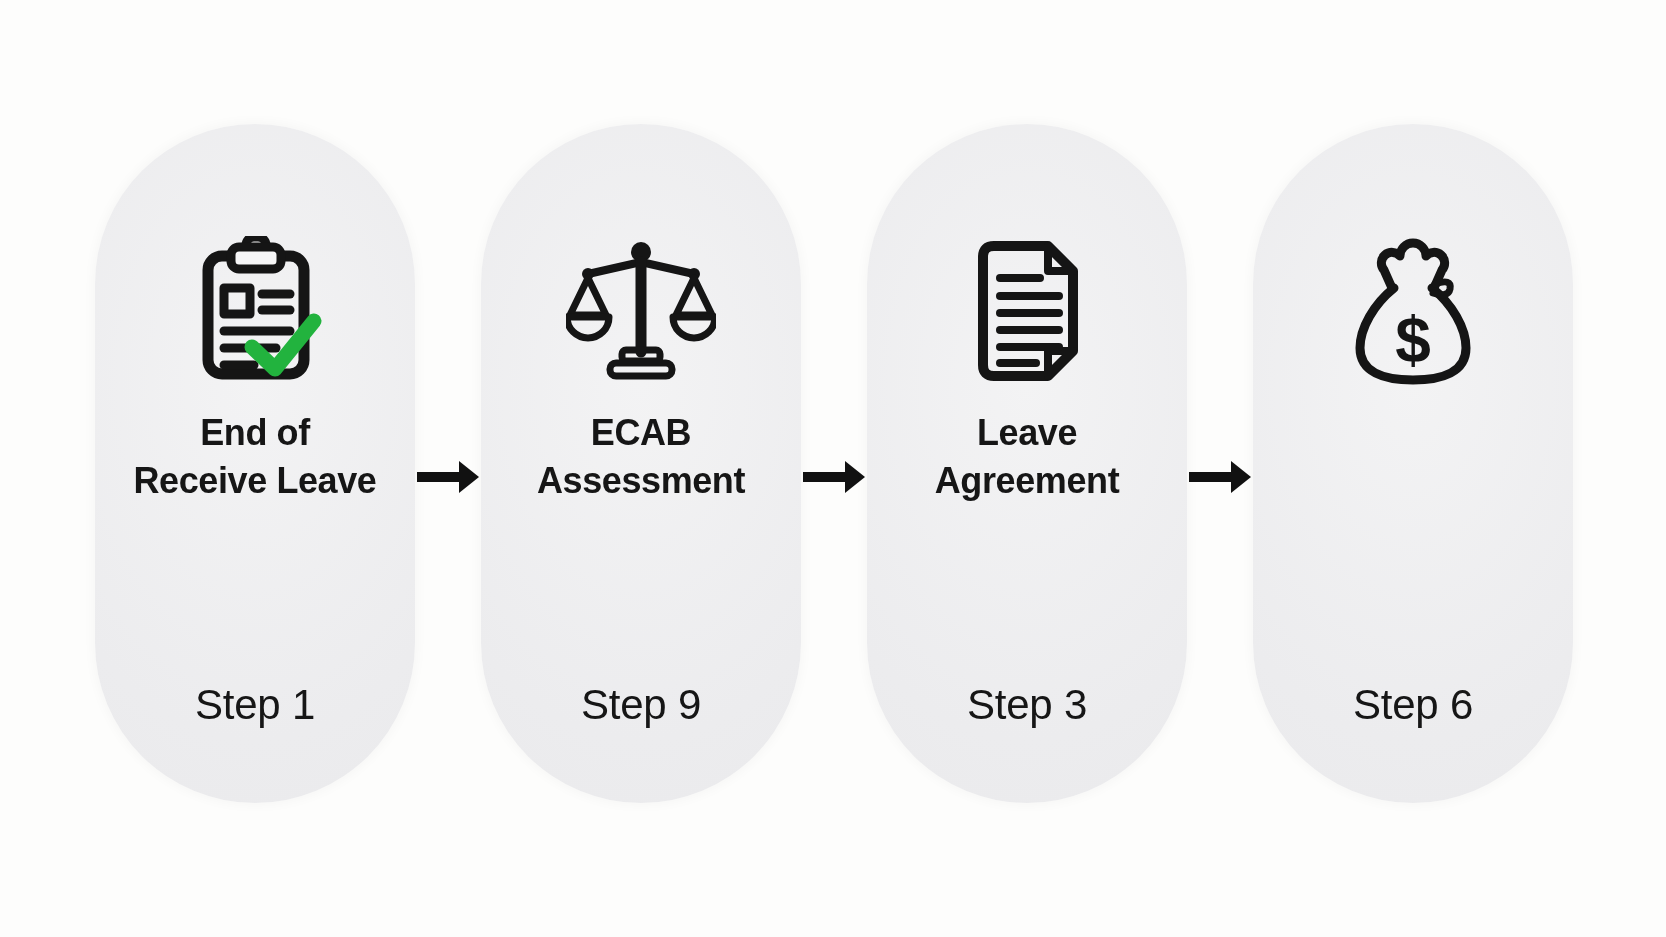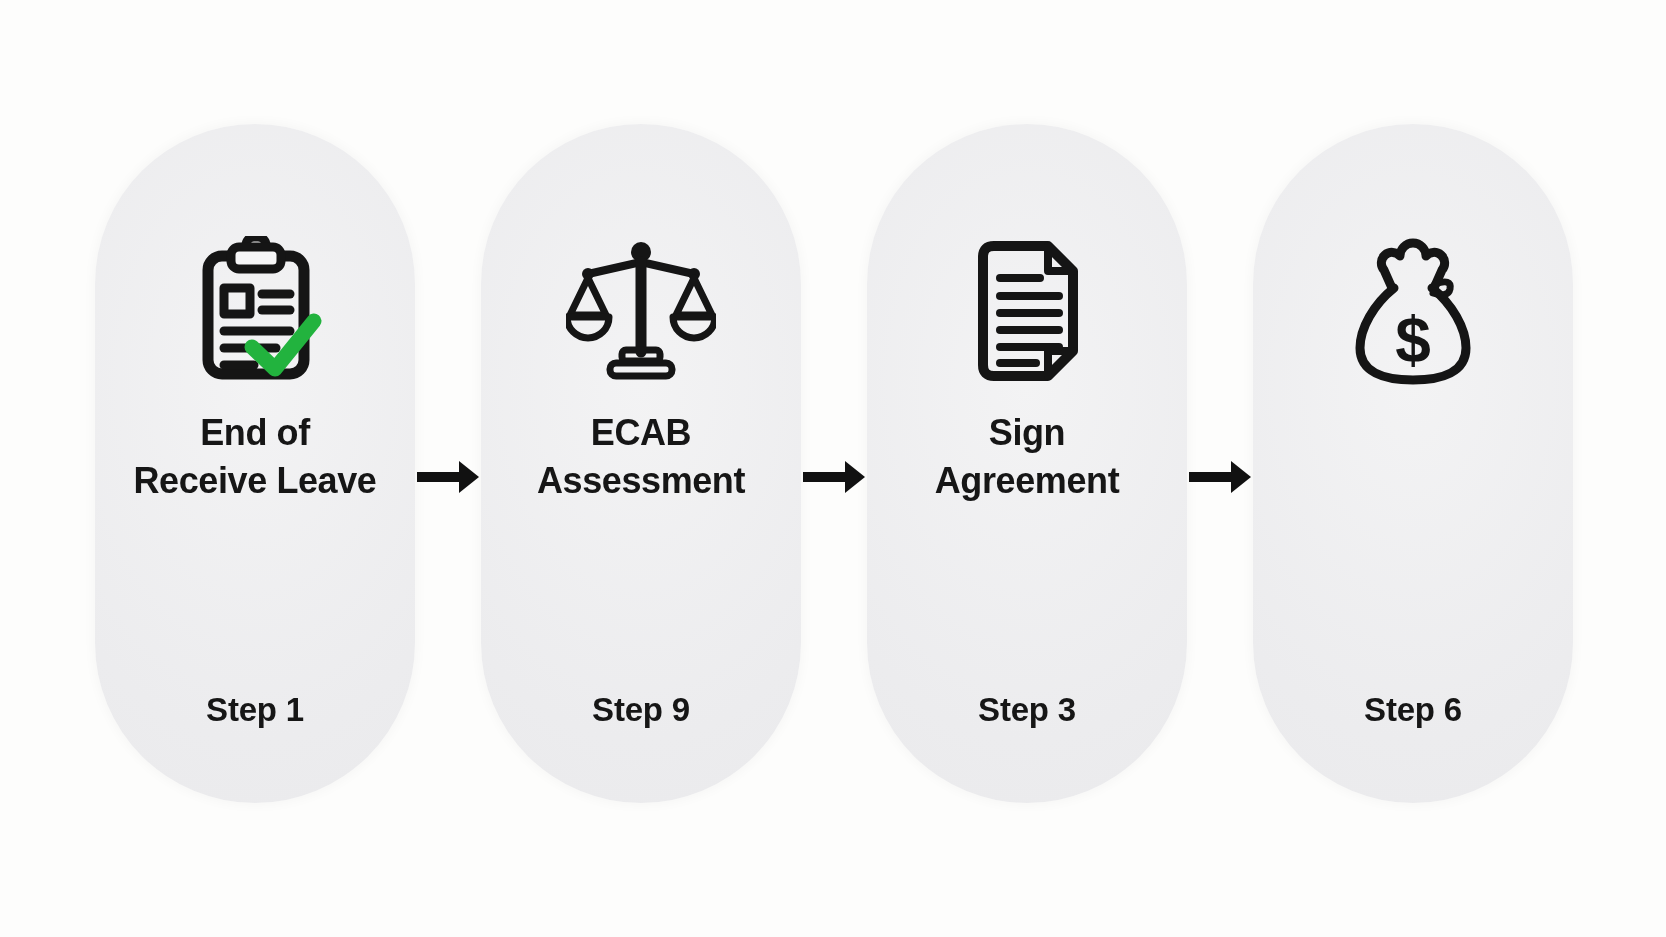--- a/index.html
+++ b/index.html
@@ -61,21 +61,21 @@
     letter-spacing:-0.4px;
     color:var(--text);
     text-align:center;
     white-space:nowrap;
   }
   .step-label{
     position:absolute;
     bottom:74px;left:0;
     width:100%;
     text-align:center;
-    font-size:33px;font-weight:700;
+    font-size:42px;font-weight:400;
     color:var(--text);
     letter-spacing:-0.2px;
   }
   .flow-arrow{
     position:absolute;
     top:461px;
     width:62px;height:32px;
     color:var(--arrow);
   }
   .arrow-1{left:417px;}
@@ -154,21 +154,21 @@
         <path class="stroke" d="M96 140 L96 115 L121 115" stroke-width="8"></path>
         <line class="stroke" x1="48" y1="42" x2="88" y2="42" stroke-width="8"></line>
         <line class="stroke" x1="48" y1="60" x2="107" y2="60" stroke-width="8"></line>
         <line class="stroke" x1="48" y1="77" x2="107" y2="77" stroke-width="8"></line>
         <line class="stroke" x1="48" y1="94" x2="107" y2="94" stroke-width="8"></line>
         <line class="stroke" x1="48" y1="111" x2="107" y2="111" stroke-width="8"></line>
         <line class="stroke" x1="48" y1="127" x2="84" y2="127" stroke-width="8"></line>
       </svg>
     </div>
     <div class="title">
-      <div>Sign</div>
+      <div>Leave</div>
       <div>Agreement</div>
     </div>
     <div class="step-label">Step 3</div>
   </div>
 
   <div class="flow-arrow arrow-3">
     <svg width="62" height="32" viewBox="0 0 62 32">
       <rect class="fillpart" x="0" y="11" width="44" height="10"></rect>
       <polygon class="fillpart" points="42,0 62,16 42,32"></polygon>
     </svg>

